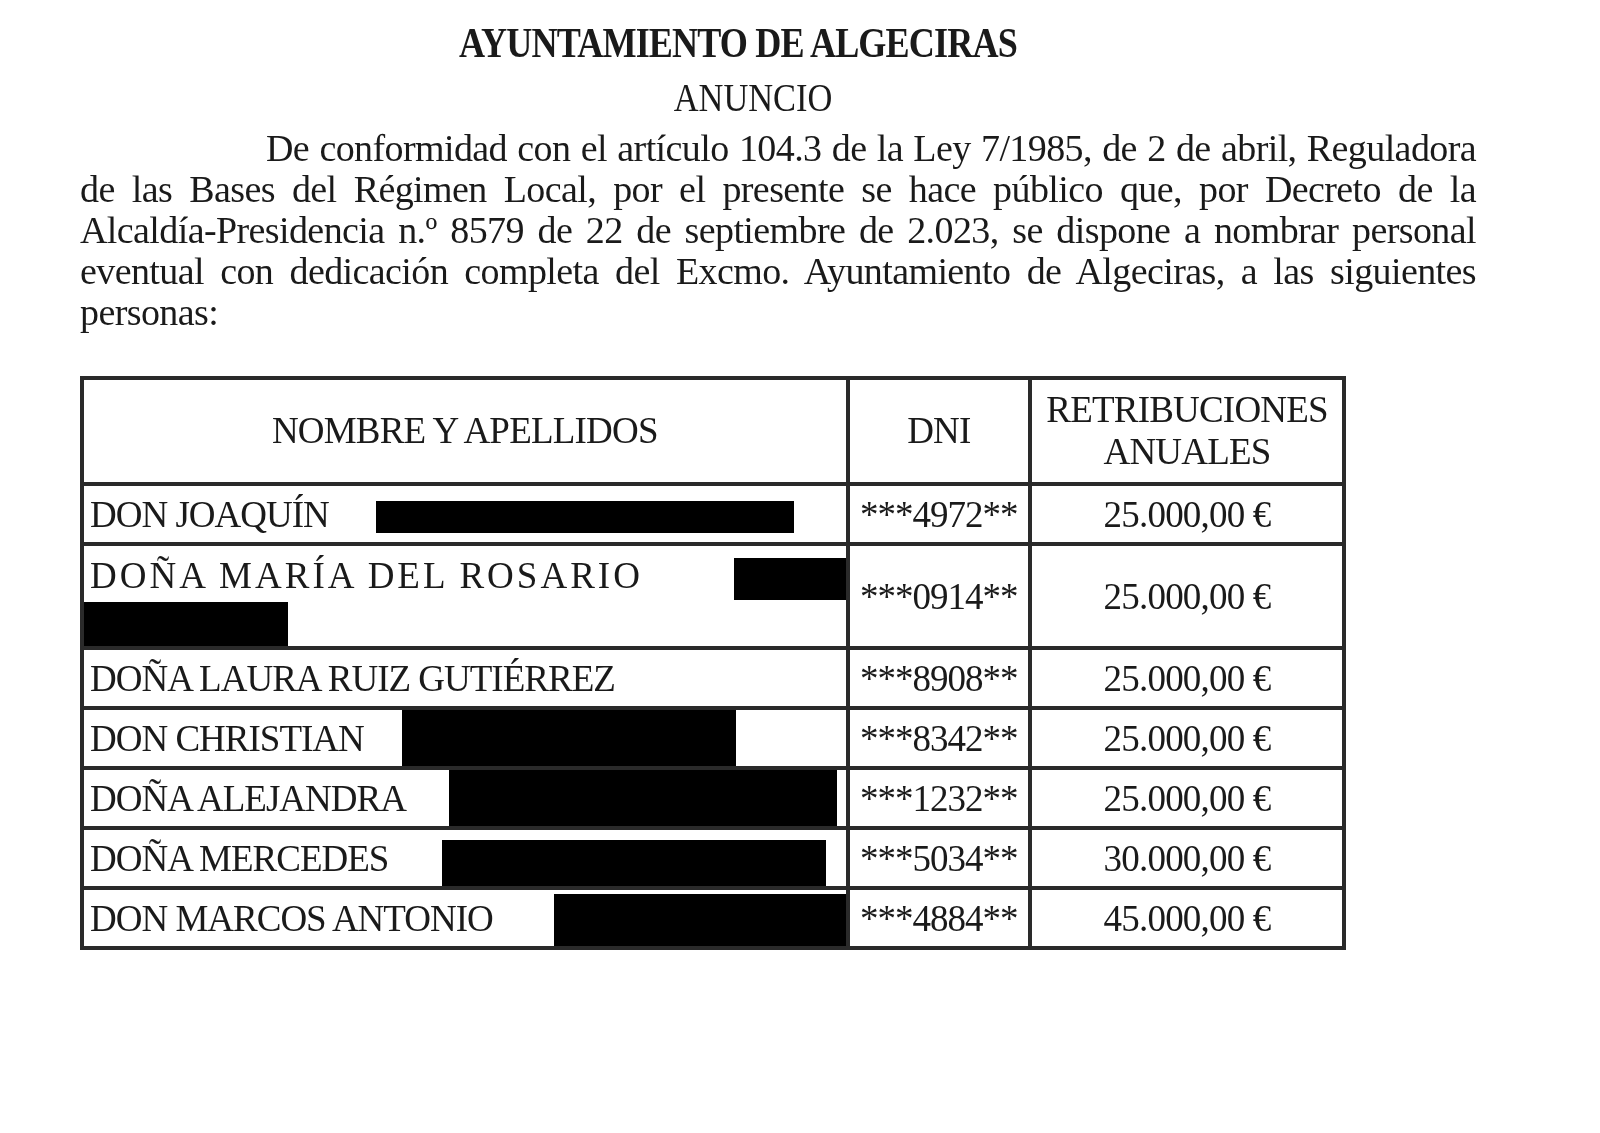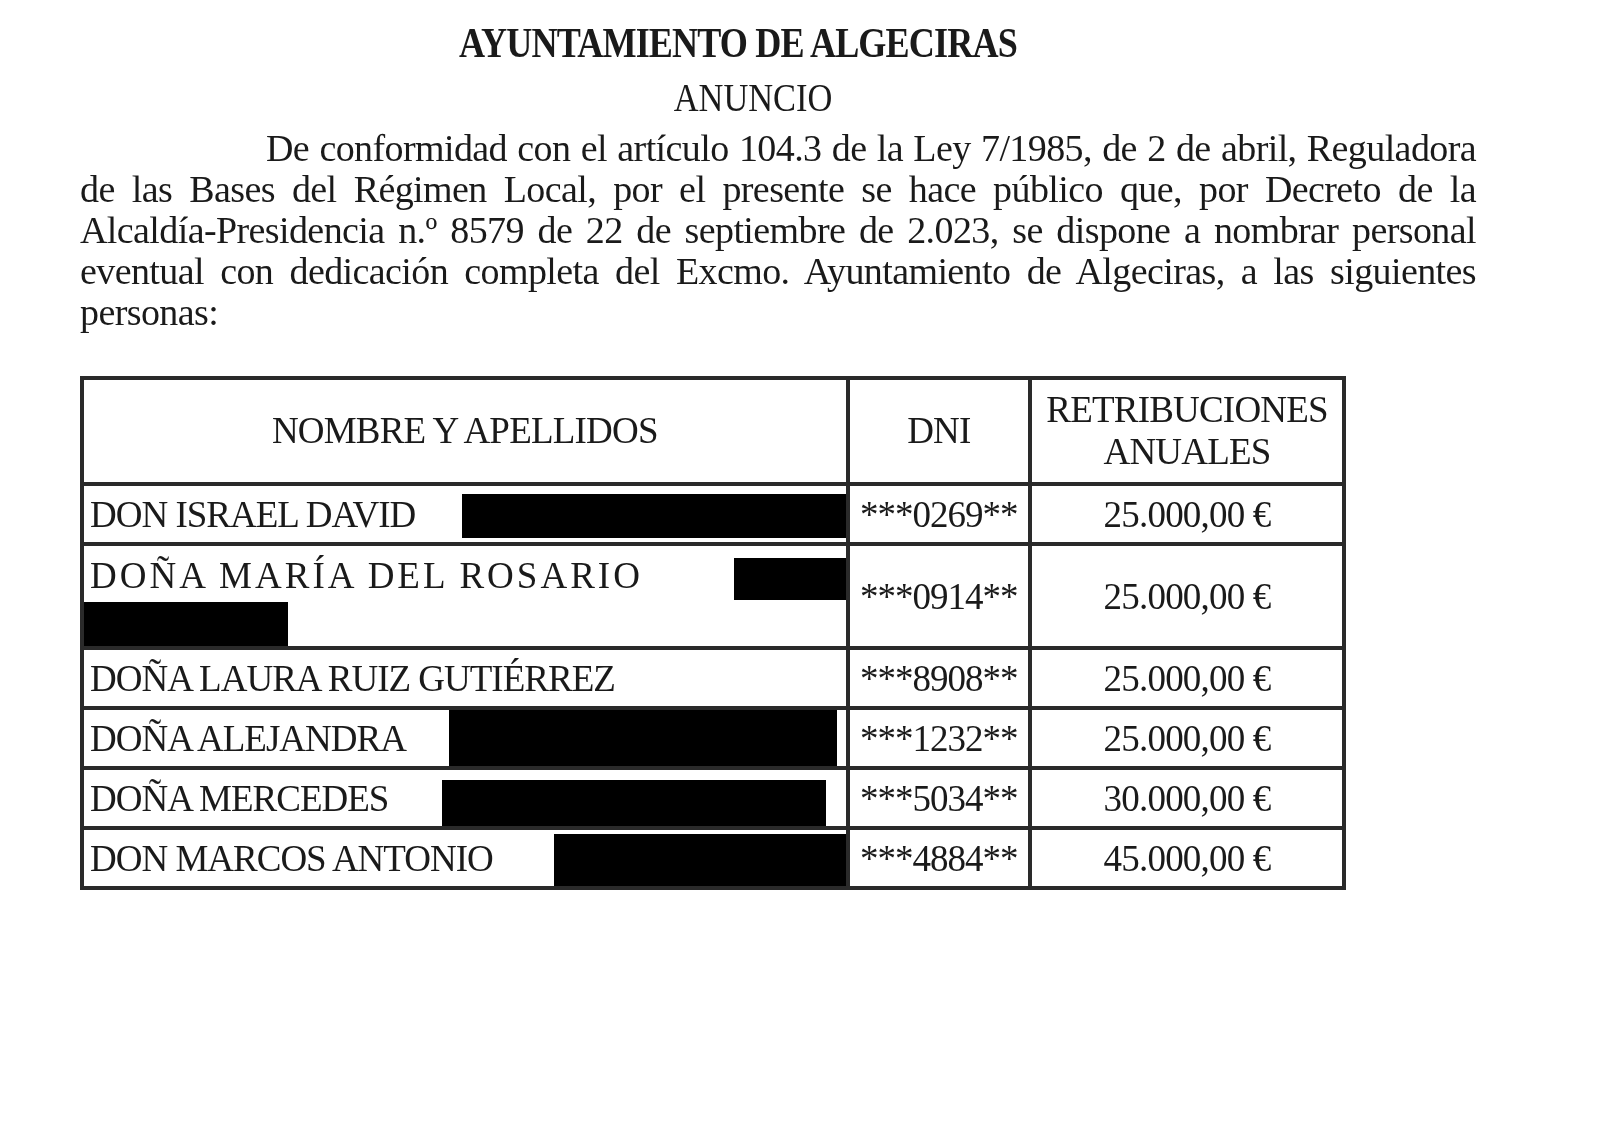--- a/index.html
+++ b/index.html
@@ -127,48 +127,56 @@
     <tbody>
         <tr class="row-head">
       <th class="th-cell">NOMBRE Y APELLIDOS</th>
       <th class="th-cell">DNI</th>
       <th class="th-cell">
         <div>RETRIBUCIONES</div>
         <div>ANUALES</div>
       </th>
     </tr>
 
-
-    <tr class="row-std">
-      <td class="name-cell">
-        <span>DON ISRAEL DAVID</span>
-        <div class="redact" style="left:378px; top:8px; width:404px; height:44px;"></div>
-      </td>
-      <td class="dni-cell">***0269**</td>
-      <td class="ret-cell">25.000,00 €</td>
-    </tr>
+    <tr class="row-std">
+      <td class="name-cell">
+        <span>DON JOAQUÍN</span>
+        <div class="redact" style="left:292px; top:15px; width:418px; height:32px;"></div>
+      </td>
+      <td class="dni-cell">***4972**</td>
+      <td class="ret-cell">25.000,00 €</td>
+    </tr>
+
 
     <tr class="row-tall">
       <td class="name-cell spaced">
         <span>DOÑA MARÍA DEL ROSARIO</span>
         <div class="redact" style="left:650px; top:12px; width:182px; height:42px;"></div>
         <div class="redact" style="left:0px; top:56px; width:204px; height:48px;"></div>
       </td>
       <td class="dni-cell">***0914**</td>
       <td class="ret-cell">25.000,00 €</td>
     </tr>
 
     <tr class="row-std">
       <td class="name-cell">
         <span>DOÑA LAURA RUIZ GUTIÉRREZ</span>
       </td>
       <td class="dni-cell">***8908**</td>
       <td class="ret-cell">25.000,00 €</td>
     </tr>
 
+    <tr class="row-std">
+      <td class="name-cell">
+        <span>DON CHRISTIAN</span>
+        <div class="redact" style="left:318px; top:0px; width:334px; height:60px;"></div>
+      </td>
+      <td class="dni-cell">***8342**</td>
+      <td class="ret-cell">25.000,00 €</td>
+    </tr>
 
     <tr class="row-std">
       <td class="name-cell">
         <span>DOÑA ALEJANDRA</span>
         <div class="redact" style="left:365px; top:0px; width:388px; height:62px;"></div>
       </td>
       <td class="dni-cell">***1232**</td>
       <td class="ret-cell">25.000,00 €</td>
     </tr>
 

